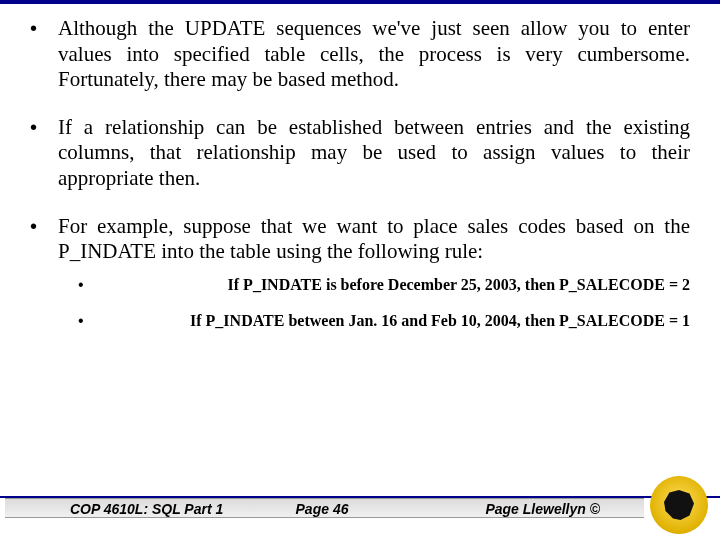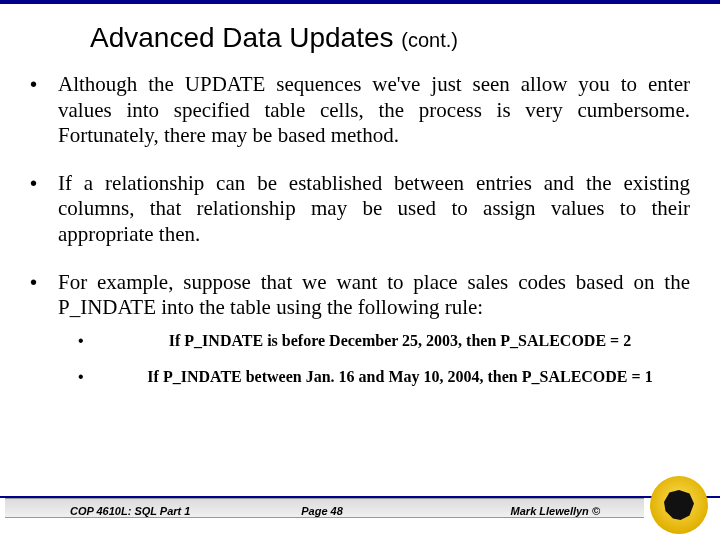--- a/index.html
+++ b/index.html
@@ -59,21 +59,21 @@
     color: #000;
     margin-bottom: 16px;
     line-height: 1.25;
   }
   ul.sub > li .blt {
     width: 32px;
     flex: 0 0 32px;
     font-family: Arial, sans-serif;
     font-weight: normal;
   }
-  ul.sub > li .txt { flex: 1; text-align: center; }
+  ul.sub > li .txt { flex: 1; text-align: right; }
   .footer-bar {
     position: absolute;
     left: 5px;
     right: 76px;
     bottom: 22px;
     height: 20px;
     background: linear-gradient(#dcdcdc, #f0f0f0);
     border-top: 1px solid #999;
     border-bottom: 1px solid #999;
   }
@@ -82,21 +82,21 @@
     left: 0;
     right: 0;
     bottom: 42px;
     height: 2px;
     background: #00008b;
   }
   .footer-text {
     position: absolute;
     bottom: 23px;
     font-family: Arial, sans-serif;
-    font-size: 11px;
+    font-size: 14px;
     font-weight: bold;
     font-style: italic;
     color: #000;
   }
   .ft-left   { left: 70px; }
   .ft-center { left: 0; right: 76px; text-align: center; }
   .ft-right  { right: 120px; }
   .logo {
     position: absolute;
     right: 12px;
@@ -119,23 +119,20 @@
     background: #111;
     clip-path: polygon(50% 0%, 85% 12%, 100% 45%, 85% 85%, 55% 100%, 30% 95%, 5% 70%, 0% 40%, 18% 8%);
   }
 </style>
 </head>
 <body>
 
 <div class="top-border"></div>
 
 <div class="slide">
-  <h1 class="title">
-    <span>Advanced Data Updates </span><span class="cont">(cont.)</span>
-  </h1>
 
   <ul class="main">
     <li>
       <span class="blt">•</span>
       <span class="txt">Although the UPDATE sequences we've just seen allow you to enter values into specified table cells, the process is very cumbersome.  Fortunately, there may be based method.</span>
     </li>
     <li>
       <span class="blt">•</span>
       <span class="txt">If a relationship can be established between entries and the existing columns, that relationship may be used to assign values to their appropriate then.</span>
     </li>
@@ -145,28 +142,28 @@
     </li>
   </ul>
 
   <ul class="sub">
     <li>
       <span class="blt">•</span>
       <span class="txt">If P_INDATE is before December 25, 2003, then P_SALECODE = 2</span>
     </li>
     <li>
       <span class="blt">•</span>
-      <span class="txt">If P_INDATE  between Jan. 16 and May 10, 2004, then P_SALECODE = 1</span>
+      <span class="txt">If P_INDATE  between Jan. 16 and Feb 10, 2004, then P_SALECODE = 1</span>
     </li>
   </ul>
 </div>
 
 <div class="footer-line"></div>
 <div class="footer-bar"></div>
 <div class="footer-text ft-left">COP 4610L: SQL Part 1</div>
-<div class="footer-text ft-center">Page 48</div>
-<div class="footer-text ft-right">Mark Llewellyn ©</div>
+<div class="footer-text ft-center">Page 46</div>
+<div class="footer-text ft-right">Page Llewellyn ©</div>
 
 <div class="logo">
   <div class="circ">
     <div class="peg"></div>
   </div>
 </div>
 
 </body></html>

